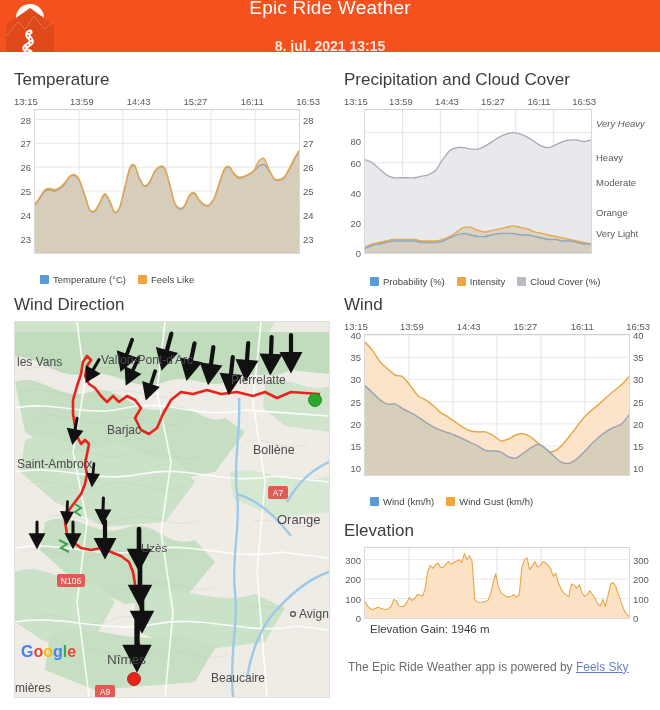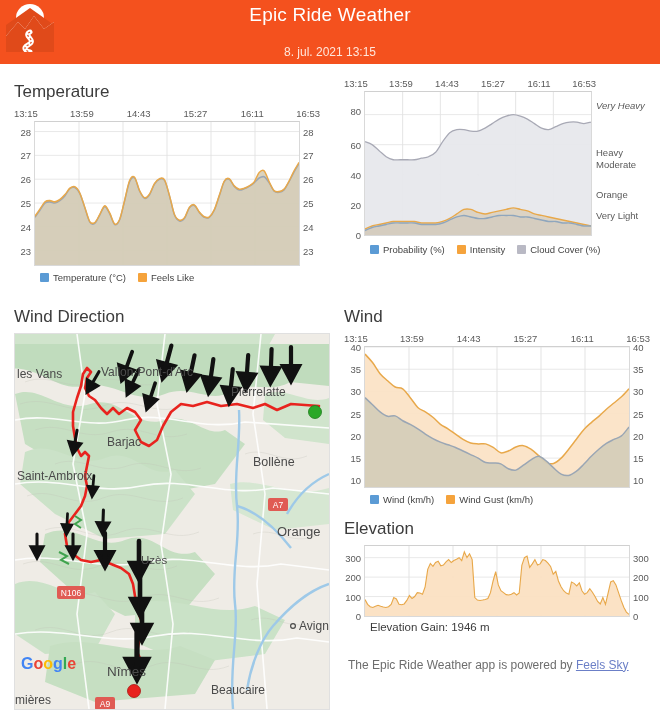--- a/index.html
+++ b/index.html
@@ -6,34 +6,34 @@
   body{
     width:660px;height:710px;
     background:#ffffff;
     font-family:"Liberation Sans", sans-serif;
     overflow:hidden;
     color:#444;
   }
   
   .header{
     position:relative;
-    height:64px;
+    height:52px;
     background:#f4511e;
     display:flex;align-items:center;justify-content:center;
   }
   .logo{
     position:absolute;left:4px;top:2px;
     width:52px;height:50px;
   }
   .header-titles{text-align:center;line-height:1.1;}
   .app-title{
     color:#fff;font-size:19px;font-weight:400;letter-spacing:.2px;
   }
   .app-date{
-    color:#ffe6db;font-size:12px;margin-top:20px;
+    color:#ffe6db;font-size:14px;margin-top:20px;font-weight:bold;
   }
   
   .grid{
     display:grid;
     grid-template-columns:330px 330px;
     grid-template-rows:225px auto;
   }
   .panel{padding:14px 10px 0 14px;box-sizing:border-box;}
   .panel-title{
     font-size:17px;color:#3c3c3c;font-weight:400;margin:4px 0 6px 0;
@@ -65,20 +65,21 @@
   .plot{
     flex:1;position:relative;border:1px solid #d9d9d9;border-top-color:#d0d0d0;
     background:#fff;
   }
   .plot svg{display:block;width:100%;height:100%;}
   .legend{
     display:flex;align-items:center;gap:4px;
     font-size:9.5px;color:#444;
     padding:6px 0 0 26px;
     flex-wrap:wrap;
+    margin-top:14px;
   }
   .legend .item{display:flex;align-items:center;gap:4px;margin-right:8px;}
   .swatch{width:9px;height:9px;display:inline-block;border-radius:1px;}
   
   .mapwrap{
     position:relative;width:314px;height:375px;
     overflow:hidden;border:1px solid #e0e0e0;
     background:#e8e4dd;
   }
   .mapwrap svg{display:block;}
@@ -168,36 +169,37 @@
           </div>
           <div class="item">
             <span class="swatch" style="background: rgb(245, 163, 60);"></span>
             <span>Feels Like</span>
           </div>
         </div>
     </div>
   </div>
 
   <div class="panel">
+    <div class="panel-title">Precipitation and Cloud Cover</div>
     <div class="chart">
       <div class="xaxis" id="prec-x" style="padding-right:54px">
           <span>13:15</span>
           <span>13:59</span>
           <span>14:43</span>
           <span>15:27</span>
           <span>16:11</span>
           <span>16:53</span>
         </div>
       <div class="plotrow">
         <div class="ylab" id="prec-yl" style="height: 145px;">
             <b style="top: 144px;">0</b>
             <b style="top: 113.895px;">20</b>
             <b style="top: 83.7895px;">40</b>
             <b style="top: 53.6842px;">60</b>
-            <b style="top: 20px;">80</b>
+            <b style="top: 32px;">80</b>
           </div>
         <div class="plot" style="height:143px">
           <svg id="prec-svg" viewBox="0 0 240 143" preserveAspectRatio="none">
               <line x1="40" y1="0" x2="40" y2="143" stroke="#dcdcdc" stroke-width="0.8"></line>
               <line x1="80" y1="0" x2="80" y2="143" stroke="#dcdcdc" stroke-width="0.8"></line>
               <line x1="120" y1="0" x2="120" y2="143" stroke="#dcdcdc" stroke-width="0.8"></line>
               <line x1="160" y1="0" x2="160" y2="143" stroke="#dcdcdc" stroke-width="0.8"></line>
               <line x1="200" y1="0" x2="200" y2="143" stroke="#dcdcdc" stroke-width="0.8"></line>
               <line x1="0" y1="143" x2="240" y2="143" stroke="#e2e2e2" stroke-width="0.8"></line>
               <line x1="0" y1="112.89473684210526" x2="240" y2="112.89473684210526" stroke="#e2e2e2" stroke-width="0.8"></line>
@@ -209,21 +211,21 @@
               <path d="M0.00,136.98 C1.25,136.48 5.00,134.72 7.50,133.97 C10.00,133.22 12.50,132.96 15.00,132.46 C17.50,131.96 20.00,131.46 22.50,130.96 C25.00,130.46 27.50,129.70 30.00,129.45 C32.50,129.20 35.00,129.45 37.50,129.45 C40.00,129.45 42.50,129.45 45.00,129.45 C47.50,129.45 50.00,129.20 52.50,129.45 C55.00,129.70 57.50,130.71 60.00,130.96 C62.50,131.21 65.00,130.96 67.50,130.96 C70.00,130.96 72.50,131.21 75.00,130.96 C77.50,130.71 80.00,130.21 82.50,129.45 C85.00,128.70 87.50,127.70 90.00,126.44 C92.50,125.19 95.00,123.43 97.50,121.93 C100.00,120.42 102.50,118.16 105.00,117.41 C107.50,116.66 110.00,116.91 112.50,117.41 C115.00,117.91 117.50,119.67 120.00,120.42 C122.50,121.17 125.00,121.93 127.50,121.93 C130.00,121.93 132.50,120.92 135.00,120.42 C137.50,119.92 140.00,119.42 142.50,118.92 C145.00,118.41 147.50,117.91 150.00,117.41 C152.50,116.91 155.00,115.91 157.50,115.91 C160.00,115.91 162.50,116.91 165.00,117.41 C167.50,117.91 170.00,118.16 172.50,118.92 C175.00,119.67 177.50,121.17 180.00,121.93 C182.50,122.68 185.00,122.93 187.50,123.43 C190.00,123.93 192.50,124.44 195.00,124.94 C197.50,125.44 200.00,125.94 202.50,126.44 C205.00,126.94 207.50,127.45 210.00,127.95 C212.50,128.45 215.00,128.95 217.50,129.45 C220.00,129.95 222.50,130.46 225.00,130.96 C227.50,131.46 230.00,131.96 232.50,132.46 C235.00,132.96 238.75,133.72 240.00,133.97 L240,143 L0,143 Z" fill="#d9cfbc" fill-opacity="0.85" stroke="none"></path>
               <path d="M0.00,136.98 C1.25,136.48 5.00,134.72 7.50,133.97 C10.00,133.22 12.50,132.96 15.00,132.46 C17.50,131.96 20.00,131.46 22.50,130.96 C25.00,130.46 27.50,129.70 30.00,129.45 C32.50,129.20 35.00,129.45 37.50,129.45 C40.00,129.45 42.50,129.45 45.00,129.45 C47.50,129.45 50.00,129.20 52.50,129.45 C55.00,129.70 57.50,130.71 60.00,130.96 C62.50,131.21 65.00,130.96 67.50,130.96 C70.00,130.96 72.50,131.21 75.00,130.96 C77.50,130.71 80.00,130.21 82.50,129.45 C85.00,128.70 87.50,127.70 90.00,126.44 C92.50,125.19 95.00,123.43 97.50,121.93 C100.00,120.42 102.50,118.16 105.00,117.41 C107.50,116.66 110.00,116.91 112.50,117.41 C115.00,117.91 117.50,119.67 120.00,120.42 C122.50,121.17 125.00,121.93 127.50,121.93 C130.00,121.93 132.50,120.92 135.00,120.42 C137.50,119.92 140.00,119.42 142.50,118.92 C145.00,118.41 147.50,117.91 150.00,117.41 C152.50,116.91 155.00,115.91 157.50,115.91 C160.00,115.91 162.50,116.91 165.00,117.41 C167.50,117.91 170.00,118.16 172.50,118.92 C175.00,119.67 177.50,121.17 180.00,121.93 C182.50,122.68 185.00,122.93 187.50,123.43 C190.00,123.93 192.50,124.44 195.00,124.94 C197.50,125.44 200.00,125.94 202.50,126.44 C205.00,126.94 207.50,127.45 210.00,127.95 C212.50,128.45 215.00,128.95 217.50,129.45 C220.00,129.95 222.50,130.46 225.00,130.96 C227.50,131.46 230.00,131.96 232.50,132.46 C235.00,132.96 238.75,133.72 240.00,133.97" fill="none" stroke="#e8a84a" stroke-width="1.4"></path>
               <path d="M0.00,138.48 C1.25,137.98 5.00,136.23 7.50,135.47 C10.00,134.72 12.50,134.47 15.00,133.97 C17.50,133.47 20.00,132.96 22.50,132.46 C25.00,131.96 27.50,131.21 30.00,130.96 C32.50,130.71 35.00,130.96 37.50,130.96 C40.00,130.96 42.50,130.96 45.00,130.96 C47.50,130.96 50.00,130.71 52.50,130.96 C55.00,131.21 57.50,132.21 60.00,132.46 C62.50,132.71 65.00,132.46 67.50,132.46 C70.00,132.46 72.50,132.71 75.00,132.46 C77.50,132.21 80.00,131.71 82.50,130.96 C85.00,130.21 87.50,128.95 90.00,127.95 C92.50,126.94 95.00,125.69 97.50,124.94 C100.00,124.18 102.50,123.43 105.00,123.43 C107.50,123.43 110.00,124.44 112.50,124.94 C115.00,125.44 117.50,126.19 120.00,126.44 C122.50,126.69 125.00,126.69 127.50,126.44 C130.00,126.19 132.50,125.44 135.00,124.94 C137.50,124.44 140.00,123.68 142.50,123.43 C145.00,123.18 147.50,123.43 150.00,123.43 C152.50,123.43 155.00,123.18 157.50,123.43 C160.00,123.68 162.50,124.69 165.00,124.94 C167.50,125.19 170.00,124.69 172.50,124.94 C175.00,125.19 177.50,125.94 180.00,126.44 C182.50,126.94 185.00,127.45 187.50,127.95 C190.00,128.45 192.50,129.20 195.00,129.45 C197.50,129.70 200.00,129.20 202.50,129.45 C205.00,129.70 207.50,130.71 210.00,130.96 C212.50,131.21 215.00,130.71 217.50,130.96 C220.00,131.21 222.50,131.96 225.00,132.46 C227.50,132.96 230.00,133.72 232.50,133.97 C235.00,134.22 238.75,133.97 240.00,133.97 L240,143 L0,143 Z" fill="#cfc9bd" fill-opacity="0.55" stroke="none"></path>
               <path d="M0.00,138.48 C1.25,137.98 5.00,136.23 7.50,135.47 C10.00,134.72 12.50,134.47 15.00,133.97 C17.50,133.47 20.00,132.96 22.50,132.46 C25.00,131.96 27.50,131.21 30.00,130.96 C32.50,130.71 35.00,130.96 37.50,130.96 C40.00,130.96 42.50,130.96 45.00,130.96 C47.50,130.96 50.00,130.71 52.50,130.96 C55.00,131.21 57.50,132.21 60.00,132.46 C62.50,132.71 65.00,132.46 67.50,132.46 C70.00,132.46 72.50,132.71 75.00,132.46 C77.50,132.21 80.00,131.71 82.50,130.96 C85.00,130.21 87.50,128.95 90.00,127.95 C92.50,126.94 95.00,125.69 97.50,124.94 C100.00,124.18 102.50,123.43 105.00,123.43 C107.50,123.43 110.00,124.44 112.50,124.94 C115.00,125.44 117.50,126.19 120.00,126.44 C122.50,126.69 125.00,126.69 127.50,126.44 C130.00,126.19 132.50,125.44 135.00,124.94 C137.50,124.44 140.00,123.68 142.50,123.43 C145.00,123.18 147.50,123.43 150.00,123.43 C152.50,123.43 155.00,123.18 157.50,123.43 C160.00,123.68 162.50,124.69 165.00,124.94 C167.50,125.19 170.00,124.69 172.50,124.94 C175.00,125.19 177.50,125.94 180.00,126.44 C182.50,126.94 185.00,127.45 187.50,127.95 C190.00,128.45 192.50,129.20 195.00,129.45 C197.50,129.70 200.00,129.20 202.50,129.45 C205.00,129.70 207.50,130.71 210.00,130.96 C212.50,131.21 215.00,130.71 217.50,130.96 C220.00,131.21 222.50,131.96 225.00,132.46 C227.50,132.96 230.00,133.72 232.50,133.97 C235.00,134.22 238.75,133.97 240.00,133.97" fill="none" stroke="#8fa6bd" stroke-width="1.4"></path>
             </svg>
         </div>
         <div class="ylab wide" id="prec-yr" style="height: 146.69px;">
             <b style="top: 124px;">Very Light</b>
             <b style="top: 102.572px;">Orange</b>
             <b style="top: 73.0483px;">Moderate</b>
-            <b style="top: 61px;">Heavy</b>
+            <b style="top: 48px;">Heavy</b>
             <b style="top: 14px; font-style: italic;">Very Heavy</b>
           </div>
       </div>
       <div class="legend" id="prec-legend">
           <div class="item">
             <span class="swatch" style="background: rgb(91, 155, 213);"></span>
             <span>Probability (%)</span>
           </div>
           <div class="item">
             <span class="swatch" style="background: rgb(245, 163, 60);"></span>

